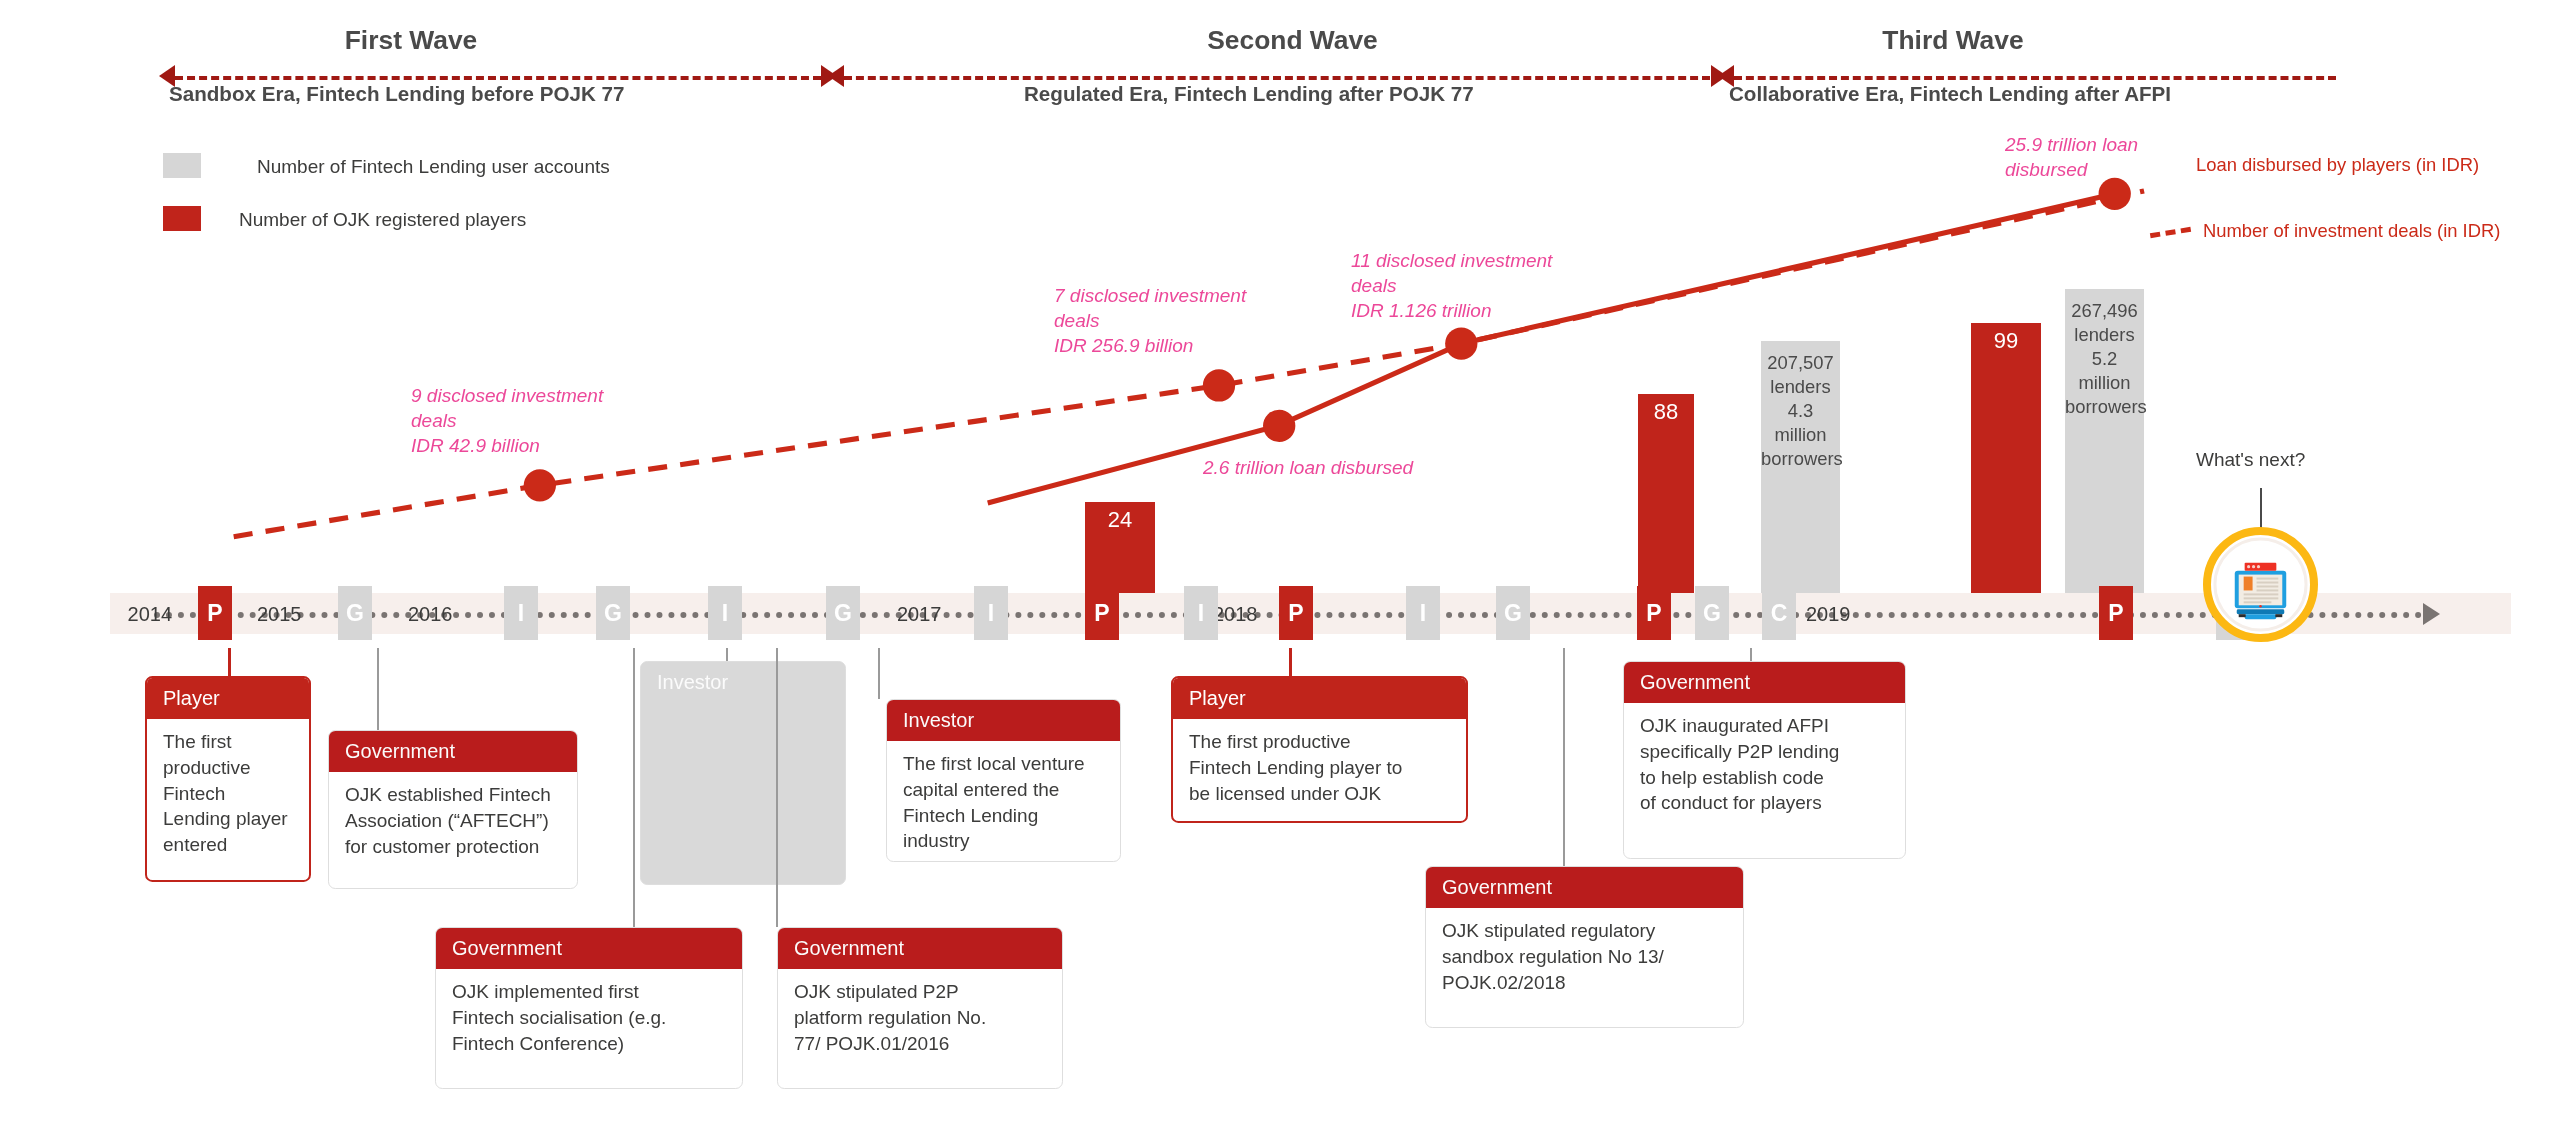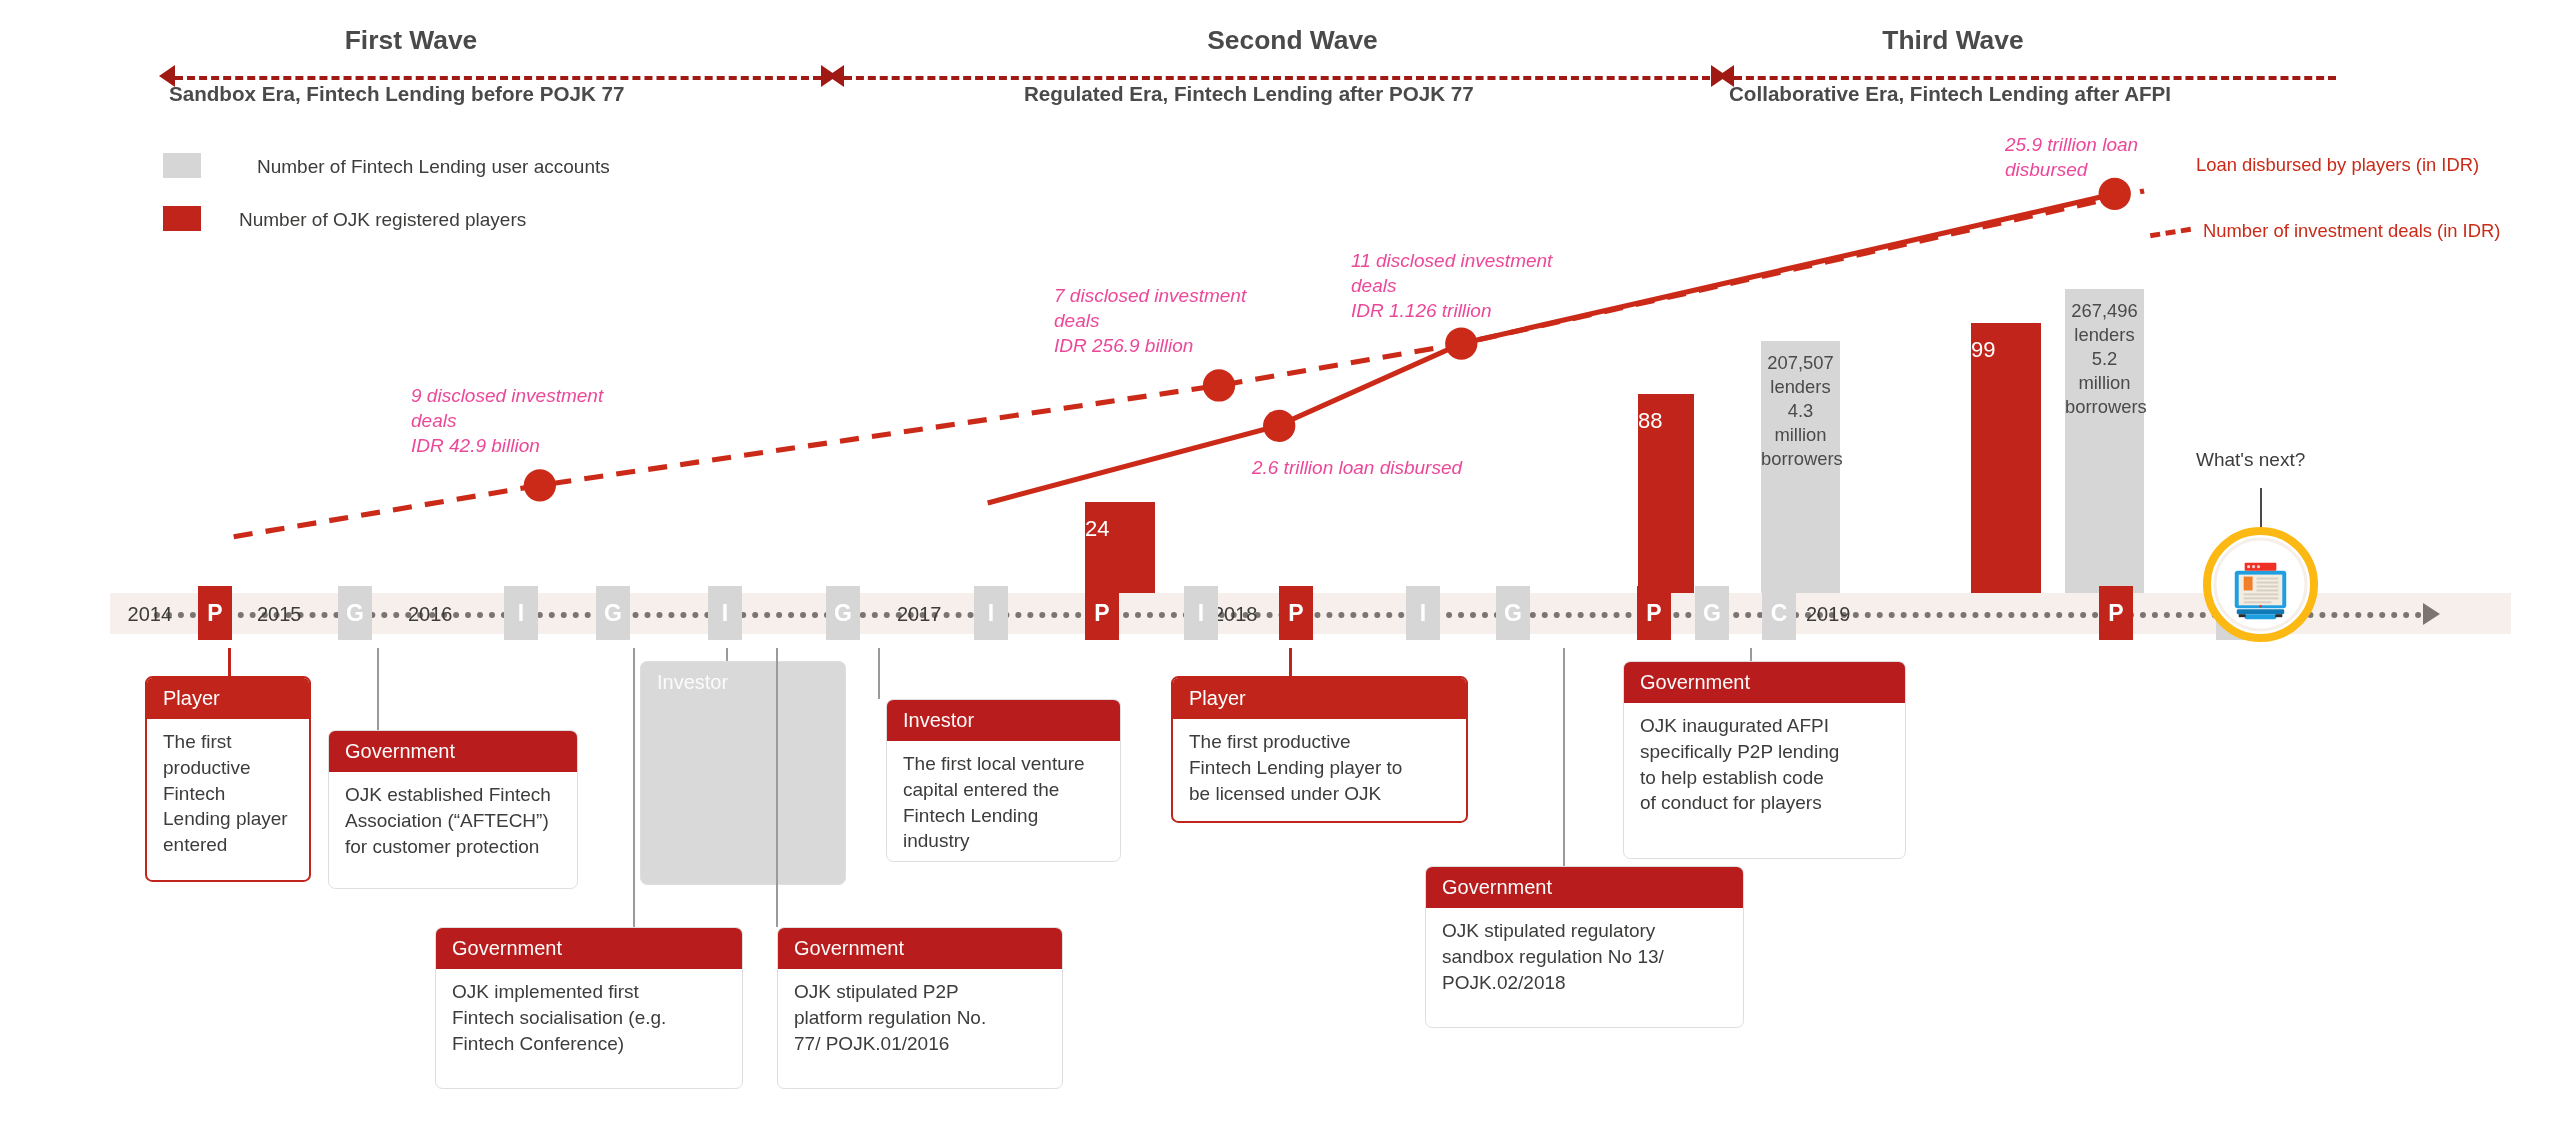--- a/index.html
+++ b/index.html
@@ -23,21 +23,21 @@
   .legend-tx{font-size:19px;color:#3c3c3b;white-space:nowrap;}
   .line-legend{font-size:18.4px;color:#cb2a18;line-height:1.25;}
 
   
   .anno{font-size:19px;color:#ec4899;line-height:1.32;white-space:pre-line;font-style:italic;}
 
   
   .bar{position:absolute;box-sizing:border-box;}
   .bar-red{background:#c0241b;}
   .bar-grey{background:#d6d6d6;}
-  .bar-val{color:#fff;font-size:22px;padding-top:14px;}
+  .bar-val{color:#fff;font-size:22px;text-align:center;padding-top:5px;}
   .bar-val-grey{color:#4a4a4a;font-size:18.4px;text-align:center;padding-top:10.3px;line-height:1.3;}
 
   
   #axis{position:absolute;left:110px;top:593px;width:2357px;height:41px;background:#f7efec;padding-left:44px;}
   .axis-dots{position:absolute;top:19px;height:0;border-top:6.6px dotted #7a7472;}
   .year{position:absolute;font-size:20px;color:#3c3c3b;top:10.3px;}
   .marker{position:absolute;width:34px;height:54px;top:-6.6px;display:flex;align-items:center;justify-content:center;
           font-size:23px;font-weight:bold;color:#fff;}
   .m-red{background:#c0241b;}
   .m-grey{background:#d6d6d6;}
@@ -113,21 +113,21 @@
 
 <div class="abs anno" style="left:411px;top:383px;width:294px;">9 disclosed  investment
 deals
 IDR 42.9 billion</div>
 <div class="abs anno" style="left:1054px;top:283px;width:294px;">7 disclosed investment
 deals
 IDR 256.9 billion</div>
 <div class="abs anno" style="left:1351px;top:248px;width:294px;">11 disclosed investment
 deals
 IDR 1.126 trillion</div>
-<div class="abs anno" style="left:1203px;top:455px;width:308px;text-align:center;">2.6 trillion loan disbursed</div>
+<div class="abs anno" style="left:1203px;top:455px;width:308px;">2.6 trillion loan disbursed</div>
 <div class="abs anno" style="left:2005px;top:132px;width:220px;">25.9 trillion loan
 disbursed</div>
 
 <div class="bar bar-red" style="left:1085px;top:502px;width:70px;height:92px;">
   <div class="bar-val">24</div>
 </div>
 <div class="bar bar-red" style="left:1638px;top:394px;width:56px;height:199px;">
   <div class="bar-val">88</div>
 </div>
 <div class="bar bar-grey" style="left:1761px;top:341px;width:79px;height:253px;">

